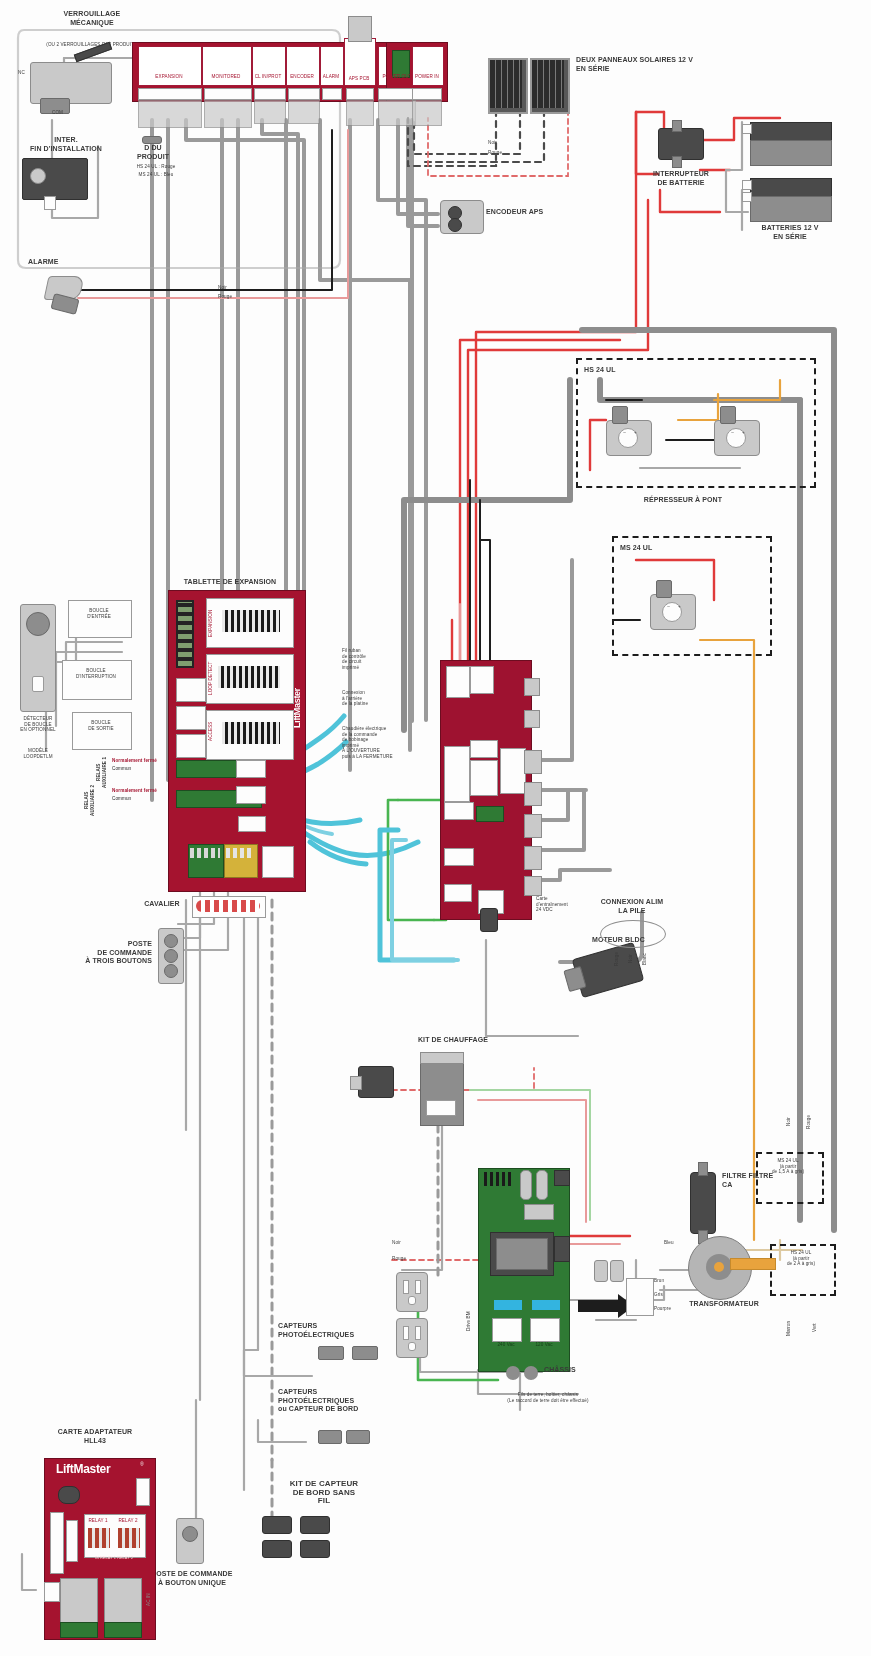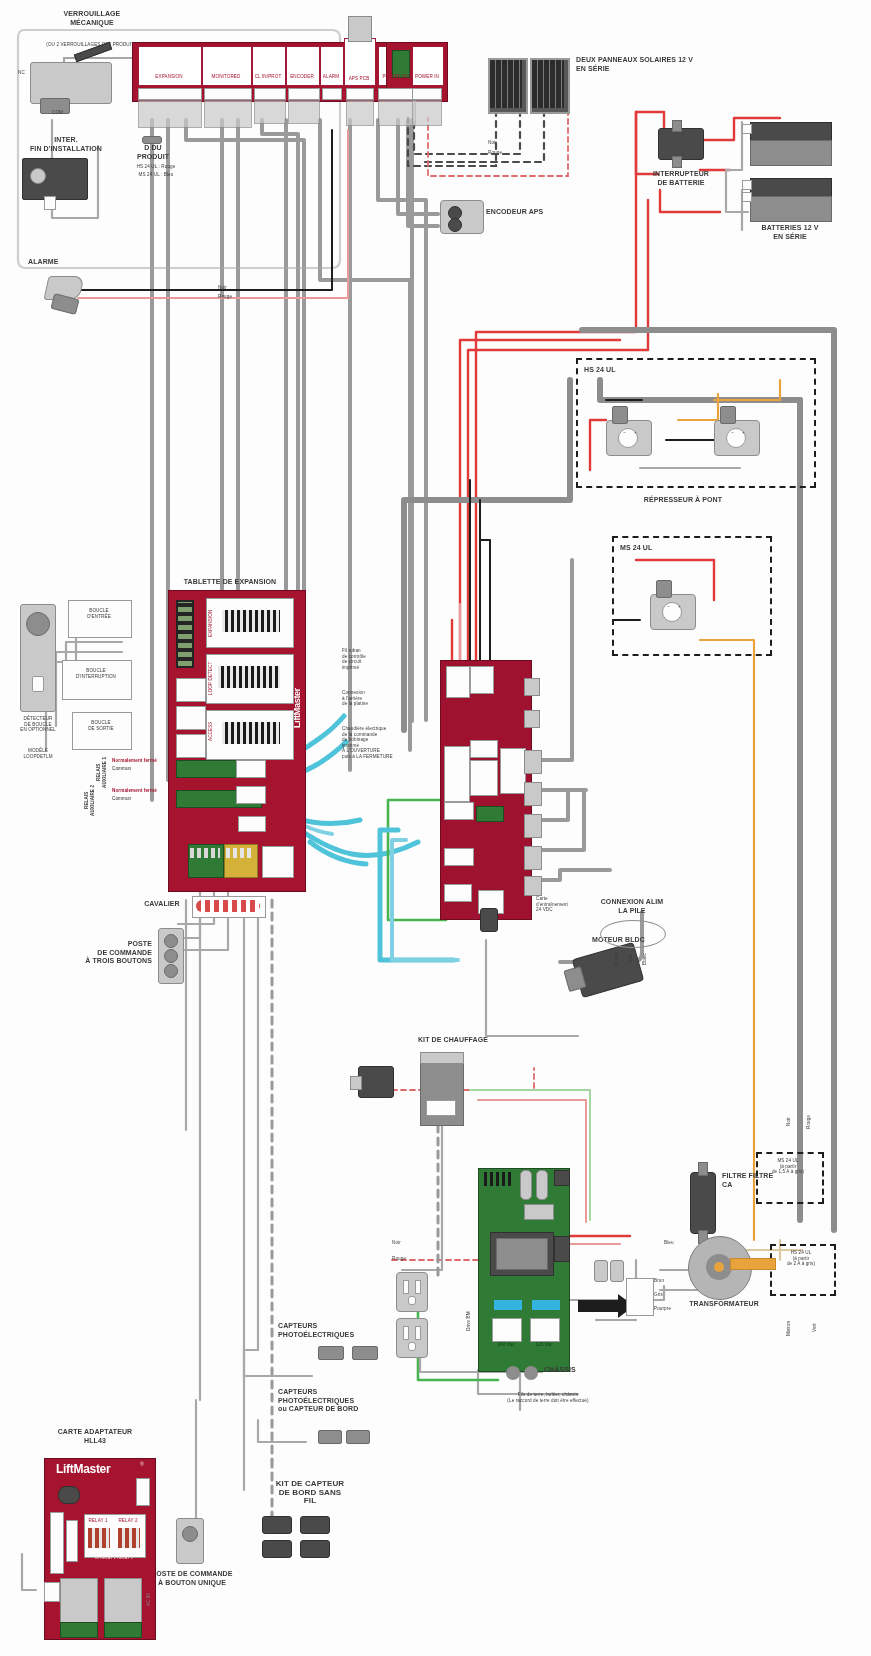--- a/index.html
+++ b/index.html
@@ -568,21 +568,21 @@
 PHOTOÉLECTRIQUES</div>
   <div class="gry" style="left:318px;top:1346px;width:24px;height:12px;border-radius:2px;"></div>
   <div class="gry" style="left:352px;top:1346px;width:24px;height:12px;border-radius:2px;"></div>
 
   <div class="lbl l" style="left:278px;top:1388px;width:110px;white-space:pre-line;">CAPTEURS
 PHOTOÉLECTRIQUES
 ou CAPTEUR DE BORD</div>
   <div class="gry" style="left:318px;top:1430px;width:22px;height:12px;border-radius:2px;"></div>
   <div class="gry" style="left:346px;top:1430px;width:22px;height:12px;border-radius:2px;"></div>
 
-  <div class="lbl" style="left:258px;top:1480px;width:104px;white-space:pre-line;
+  <div class="lbl" style="left:272px;top:1480px;width:104px;white-space:pre-line;
               font-weight:800;font-size:8px;">KIT DE CAPTEUR
 DE BORD SANS
 FIL</div>
   <div class="dkgry" style="left:262px;top:1516px;width:28px;height:16px;border-radius:3px;"></div>
   <div class="dkgry" style="left:300px;top:1516px;width:28px;height:16px;border-radius:3px;"></div>
   <div class="dkgry" style="left:262px;top:1540px;width:28px;height:16px;border-radius:3px;"></div>
   <div class="dkgry" style="left:300px;top:1540px;width:28px;height:16px;border-radius:3px;"></div>
 
   <div class="ltgry" style="left:176px;top:1518px;width:26px;height:44px;border-radius:3px;"></div>
   <div class="gry" style="left:182px;top:1526px;width:14px;height:14px;border-radius:50%;"></div>

